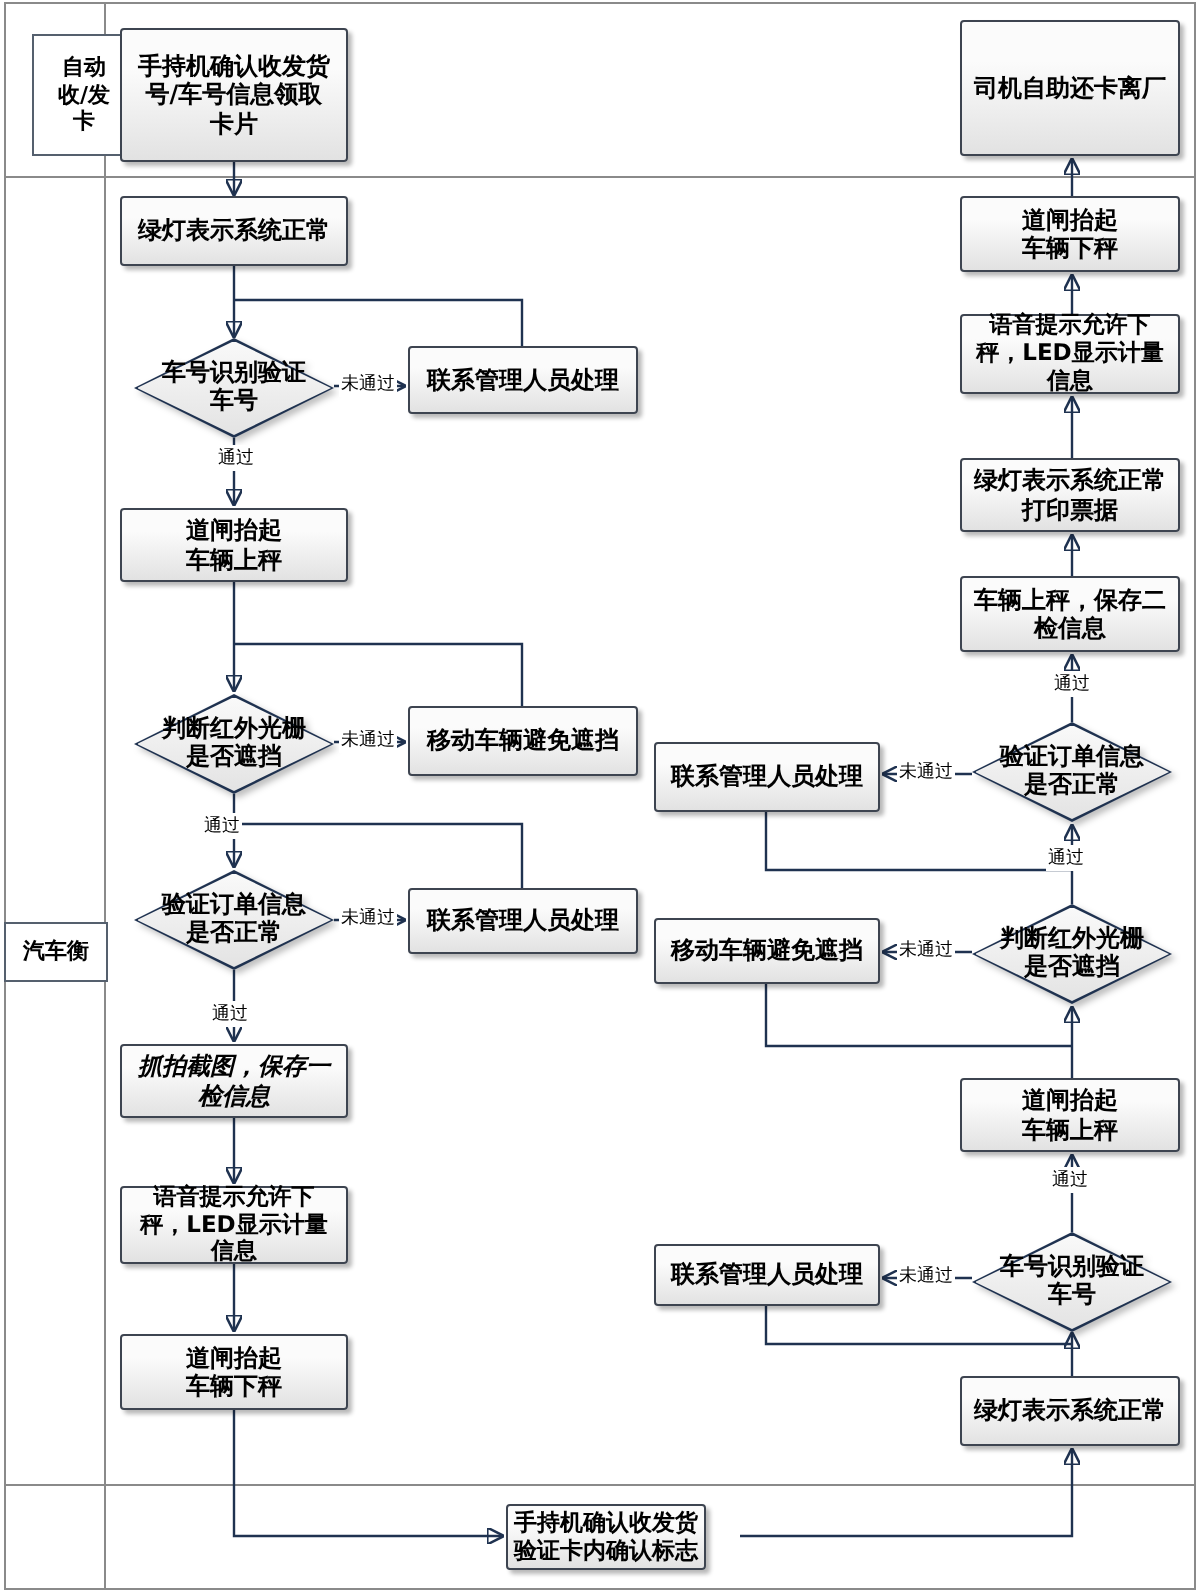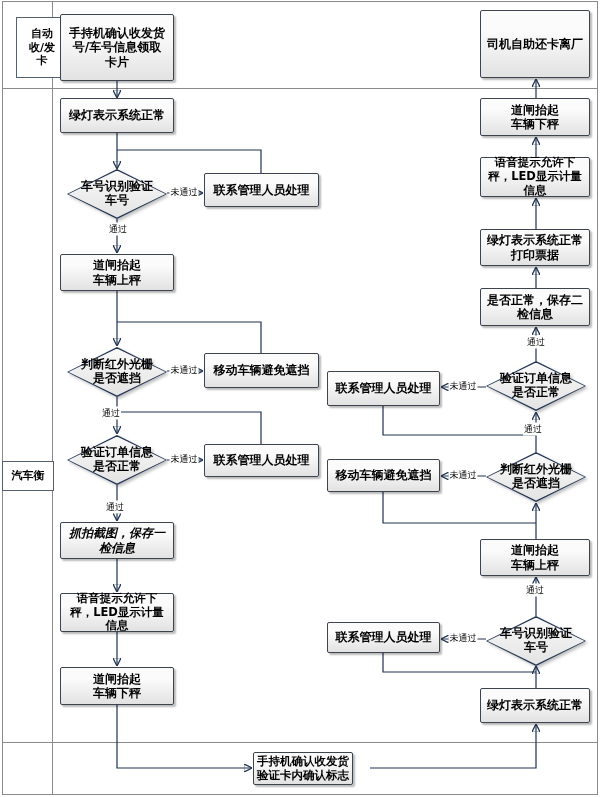--- a/index.html
+++ b/index.html
@@ -126,21 +126,21 @@
 验证卡内确认标志</span></div>
 
   <div class="proc" style="left:480px;top:10px;width:110px;height:68px;"><span>司机自助还卡离厂</span></div>
   <div class="proc" style="left:480px;top:98px;width:110px;height:38px;"><span>道闸抬起
 车辆下秤</span></div>
   <div class="proc" style="left:480px;top:157px;width:110px;height:40px;font-size:11.5px;"><span>语音提示允许下
 秤，LED显示计量
 信息</span></div>
   <div class="proc" style="left:480px;top:229px;width:110px;height:37px;"><span>绿灯表示系统正常
 打印票据</span></div>
-  <div class="proc" style="left:480px;top:288px;width:110px;height:38px;"><span>是否正常，保存二
+  <div class="proc" style="left:480px;top:288px;width:110px;height:38px;"><span>车辆上秤，保存二
 检信息</span></div>
   <div class="proc" style="left:480px;top:539px;width:110px;height:37px;"><span>道闸抬起
 车辆上秤</span></div>
   <div class="proc" style="left:480px;top:688px;width:110px;height:35px;"><span>绿灯表示系统正常</span></div>
 
   <div class="diamond" style="left:67px;top:169px;width:100px;height:50px;">
     <div class="d-outer"></div>
       <div class="d-inner"></div>
     <div class="d-text">车号识别验证
 车号</div>

